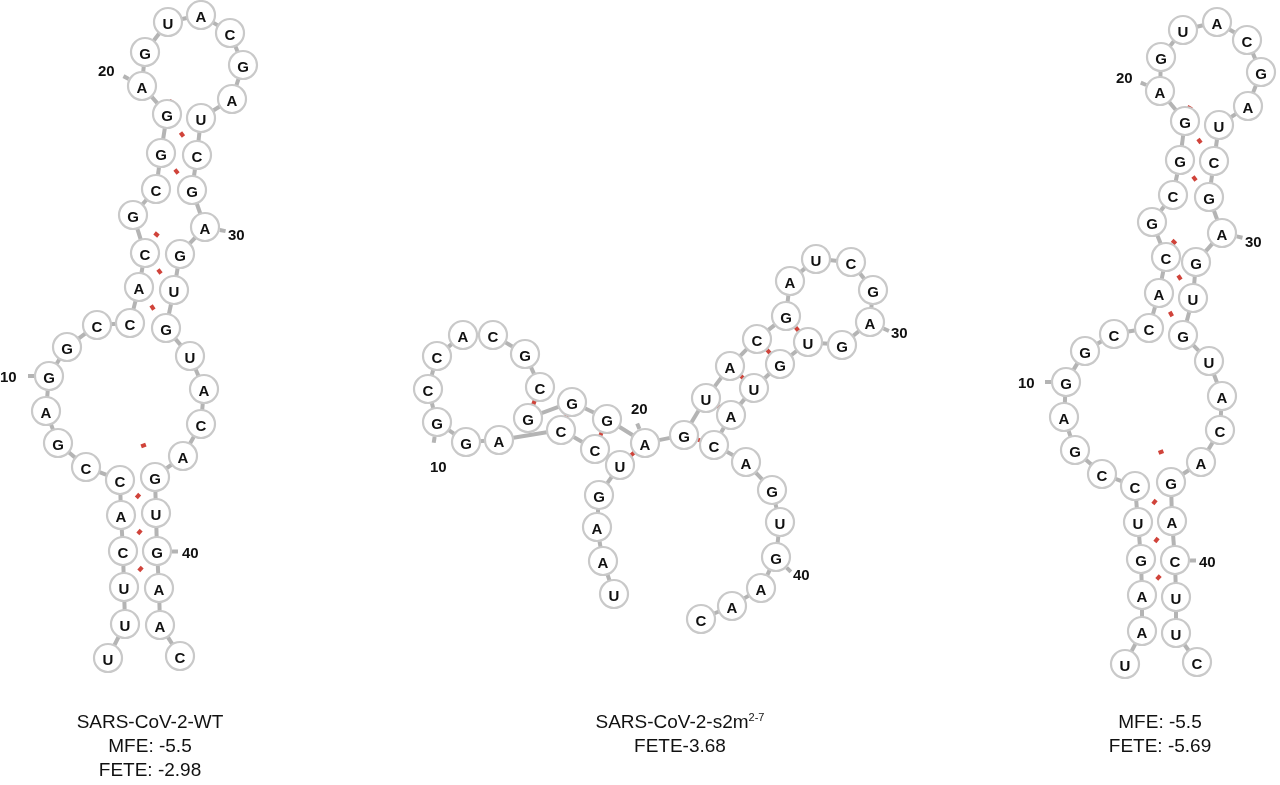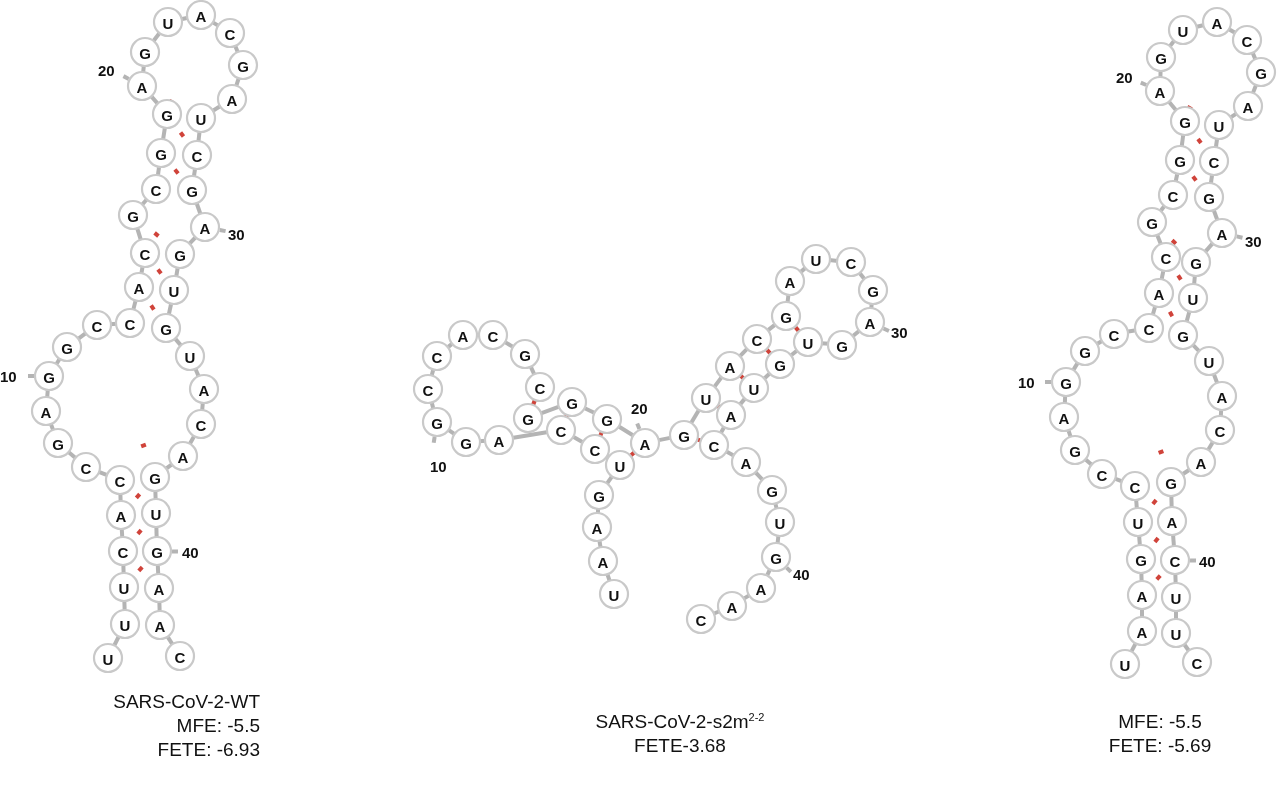--- a/index.html
+++ b/index.html
@@ -720,25 +720,25 @@
       <text x="631" y="408" class="idx">20</text>
       <text x="891" y="332" class="idx">30</text>
       <text x="793" y="574" class="idx">40</text>
       <text x="1018" y="382" class="idx">10</text>
       <text x="1116" y="77" class="idx">20</text>
       <text x="1245" y="241" class="idx">30</text>
       <text x="1199" y="561" class="idx">40</text>
     </g>
 </svg>
 
-<div class="caption" id="cap0" style="left: 40px; top: 690px; width: 220px; text-align: right;">
+<div class="caption" id="cap0" style="left: 40px; top: 710px; width: 220px;">
   <div><span>SARS-CoV-2-WT</span><sup></sup></div>
   <div>MFE: -5.5</div>
-  <div>FETE: -6.93</div>
+  <div>FETE: -2.98</div>
 </div>
 <div class="caption" id="cap1" style="left: 560px; top: 710px; width: 240px;">
-  <div><span>SARS-CoV-2-s2m</span><sup>2-2</sup></div>
+  <div><span>SARS-CoV-2-s2m</span><sup>2-7</sup></div>
   <div>FETE-3.68</div>
 </div>
 <div class="caption" id="cap2" style="left: 1040px; top: 710px; width: 240px;">
   <div>MFE: -5.5</div>
   <div>FETE: -5.69</div>
 </div>
 
 </body></html>

